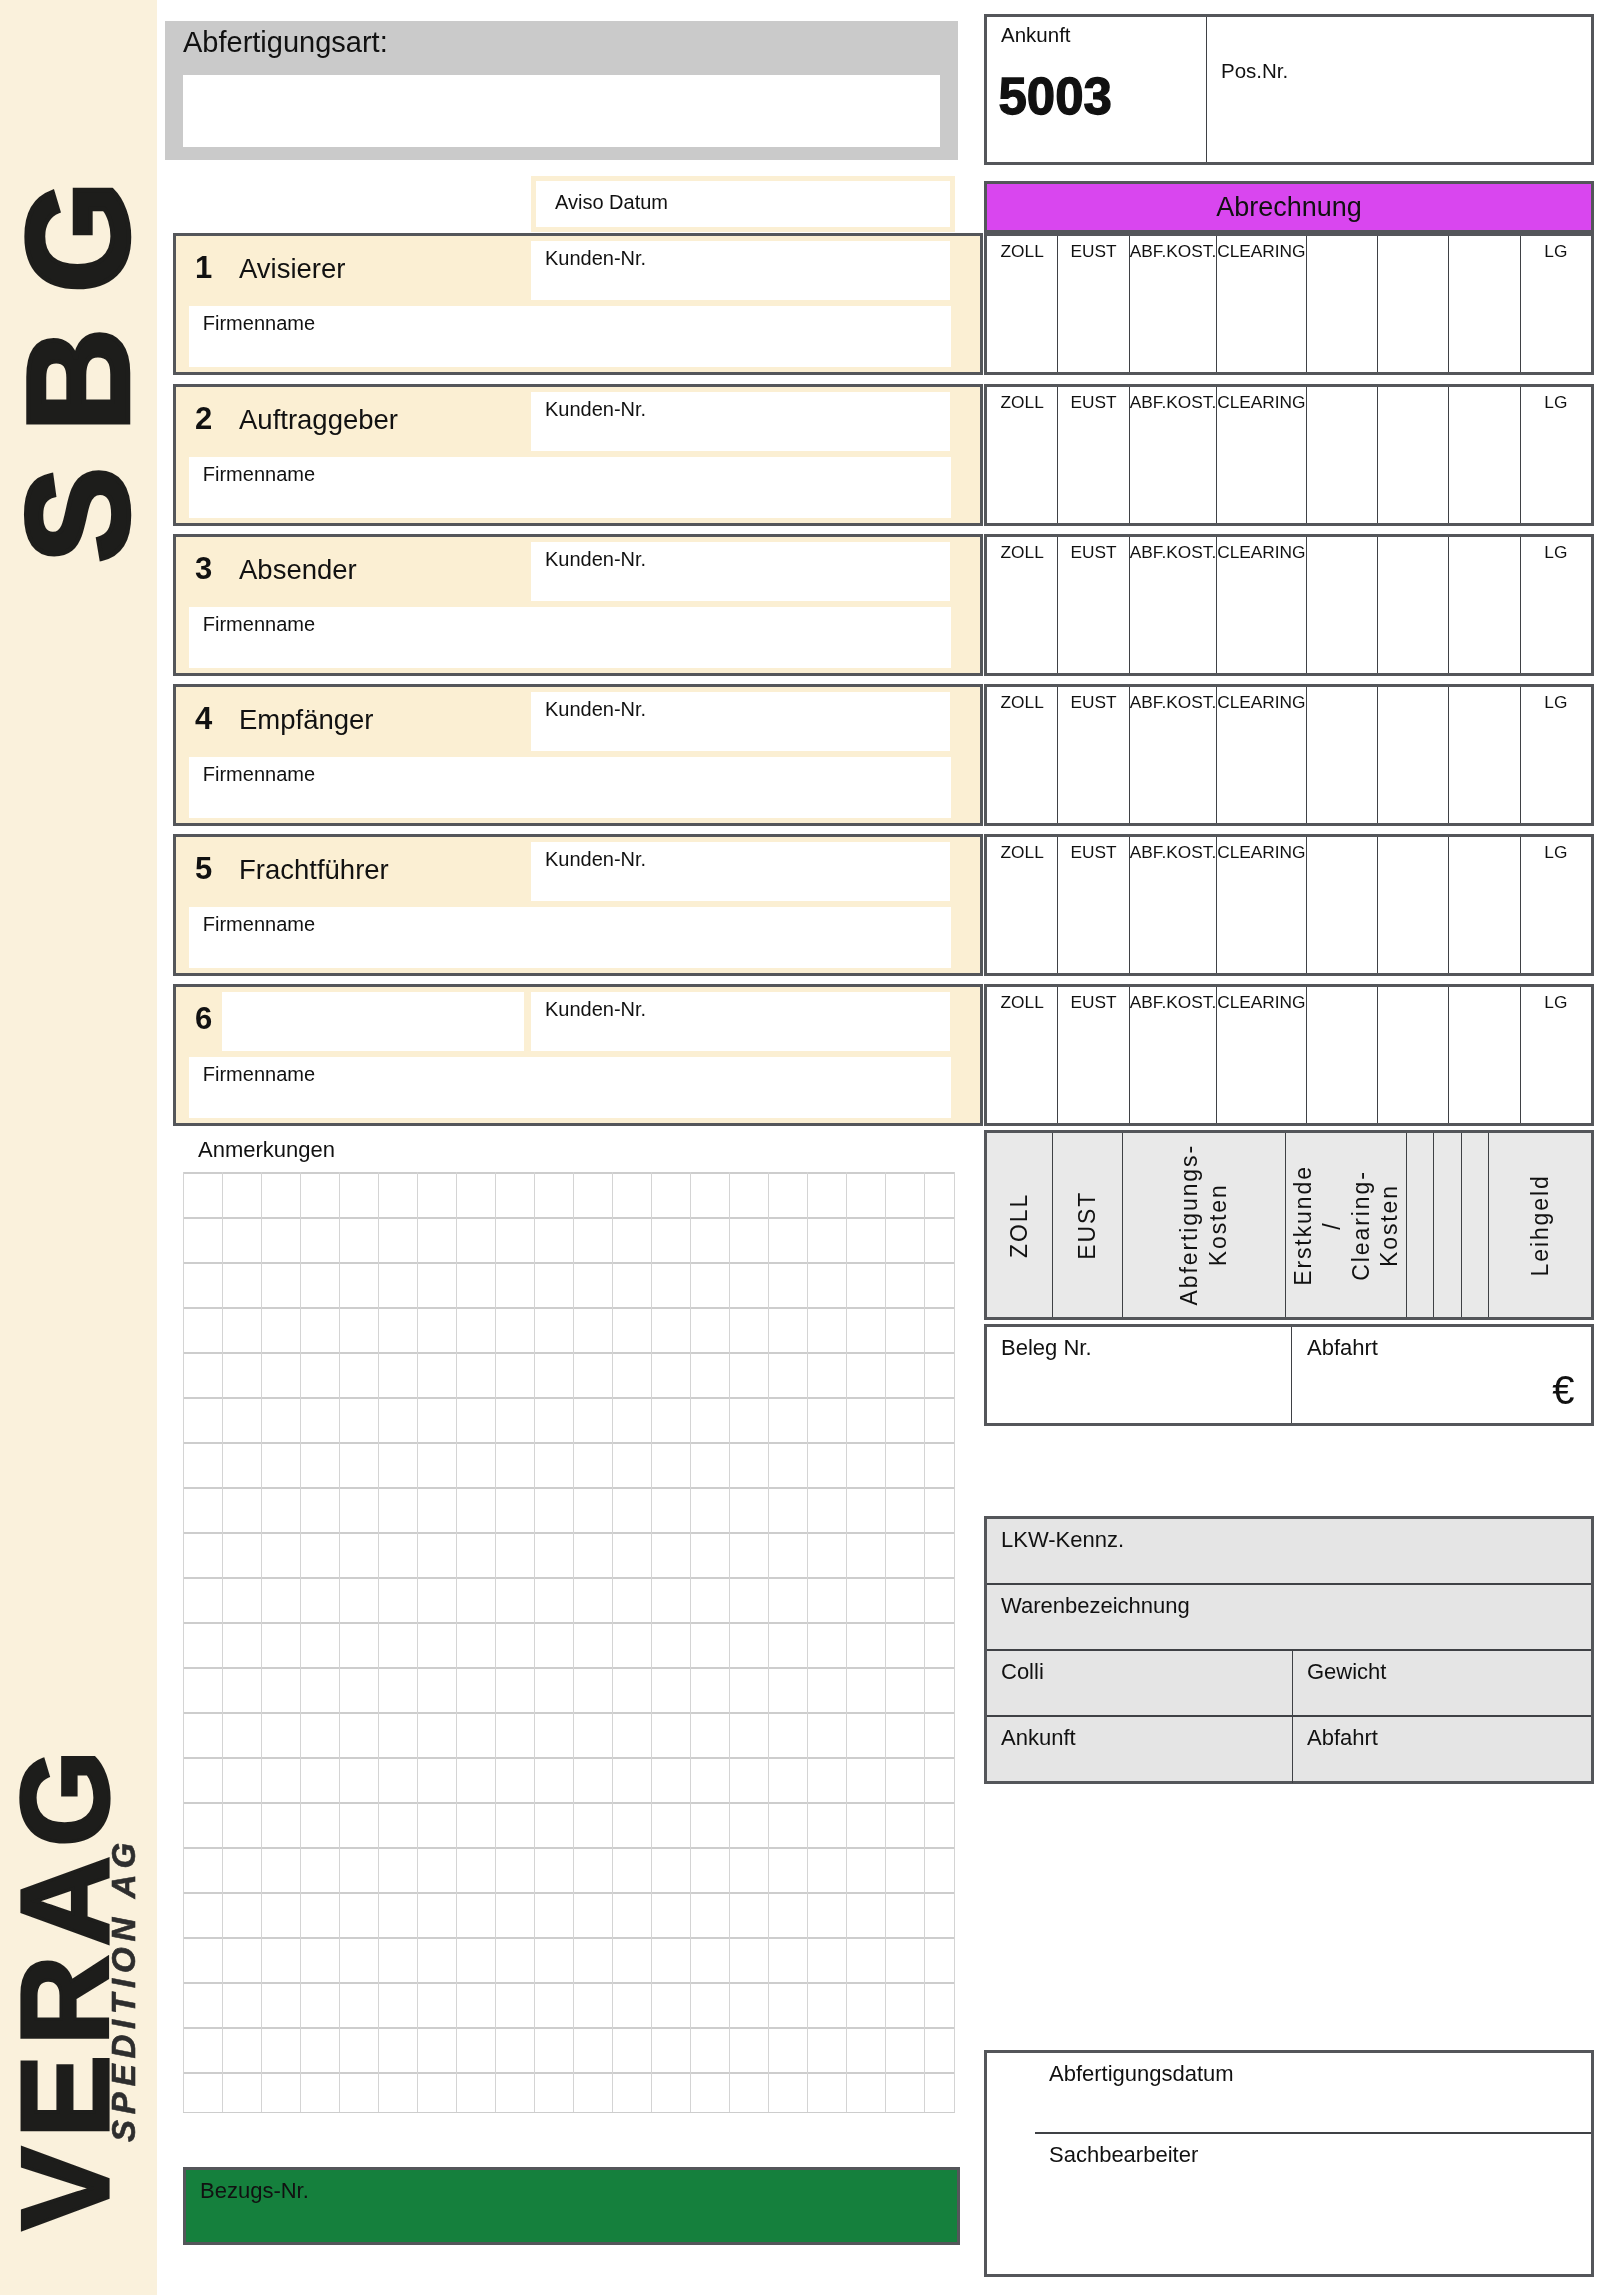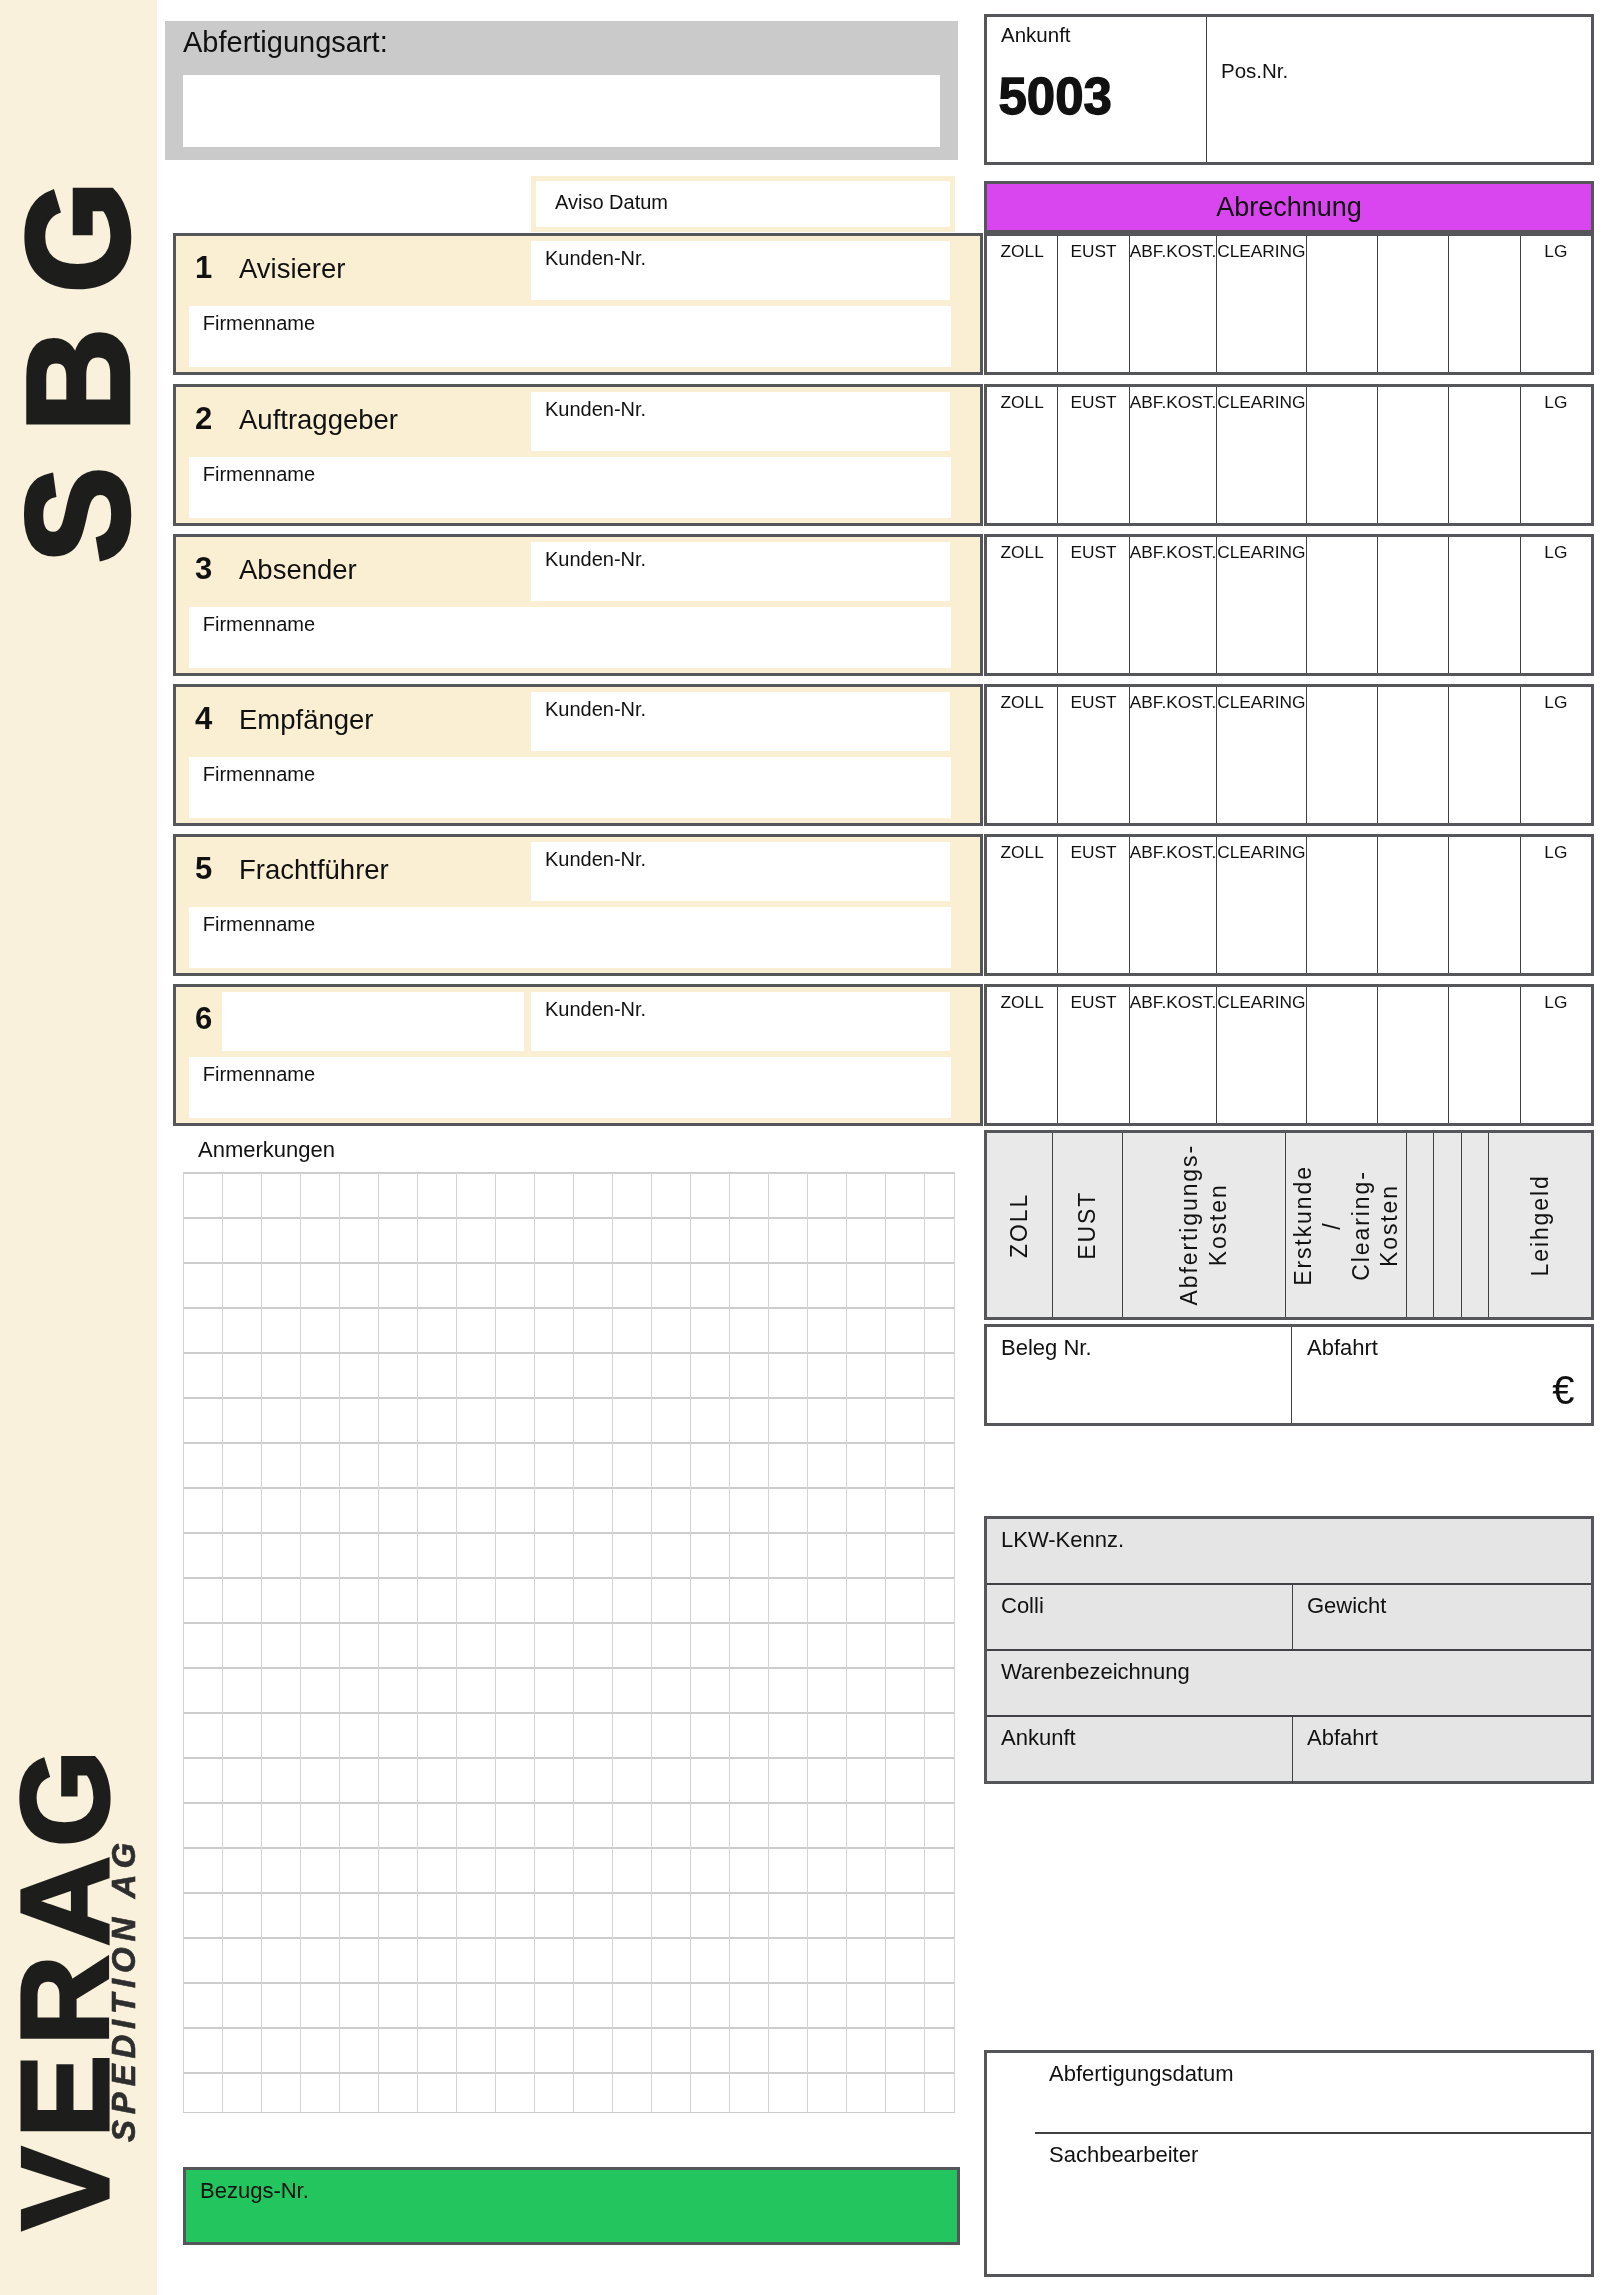--- a/index.html
+++ b/index.html
@@ -93,21 +93,21 @@
   .ccell-r{position:absolute;left:305px;top:0;width:299px;height:100%;border-left:1.9px solid #3f4145;box-sizing:border-box;}
   .clab{position:absolute;left:14px;top:7.7px;font-size:22px;}
 
   
   .proc{position:absolute;left:984px;top:2050px;width:610px;height:227px;background:#fff;
        border:3.2px solid #54565A;box-sizing:border-box;padding-left:48px;}
   .proc-top{position:relative;width:100%;height:81px;border-bottom:2.6px solid #3f4145;box-sizing:border-box;}
   .proc-bottom{position:relative;width:100%;height:108px;}
   .plab{position:absolute;left:14px;top:7.7px;font-size:22px;}
 
-  .bezug{position:absolute;left:183px;top:2167px;width:777px;height:78px;background:#22c55e;
+  .bezug{position:absolute;left:183px;top:2167px;width:777px;height:78px;background:#15803d;
        border:3.2px solid #54565A;box-sizing:border-box;}
 </style>
 </head>
 <body>
 
 <div class="page">
 
   <div class="sidebar">
     <div class="sbg rot">SBG</div>
     <div class="verag rot">VERAG</div>
@@ -292,32 +292,32 @@
     <div style="position:absolute;left:305px;top:0;right:0;height:100%;"></div>
     <div class="euro">€</div>
   </div>
 
   <div class="anm-lab">Anmerkungen</div>
   <div class="grid"></div>
 
   <div class="cargo">
     <div class="crow">
       <div class="clab">LKW-Kennz.</div>
+    </div>
+    <div class="crow">
+      <div class="clab">Warenbezeichnung</div>
     </div>
     <div class="crow">
       <div class="clab">Colli</div>
       <div style="position:absolute;left:0;top:0;width:305px;height:100%;"></div>
       <div class="ccell-r">
         <div class="clab">Gewicht</div>
       </div>
     </div>
     <div class="crow">
-      <div class="clab">Warenbezeichnung</div>
-    </div>
-    <div class="crow">
       <div class="clab">Ankunft</div>
       <div style="position:absolute;left:0;top:0;width:305px;height:100%;"></div>
       <div class="ccell-r">
         <div class="clab">Abfahrt</div>
       </div>
     </div>
   </div>
 
   <div class="proc">
     <div class="proc-top">

